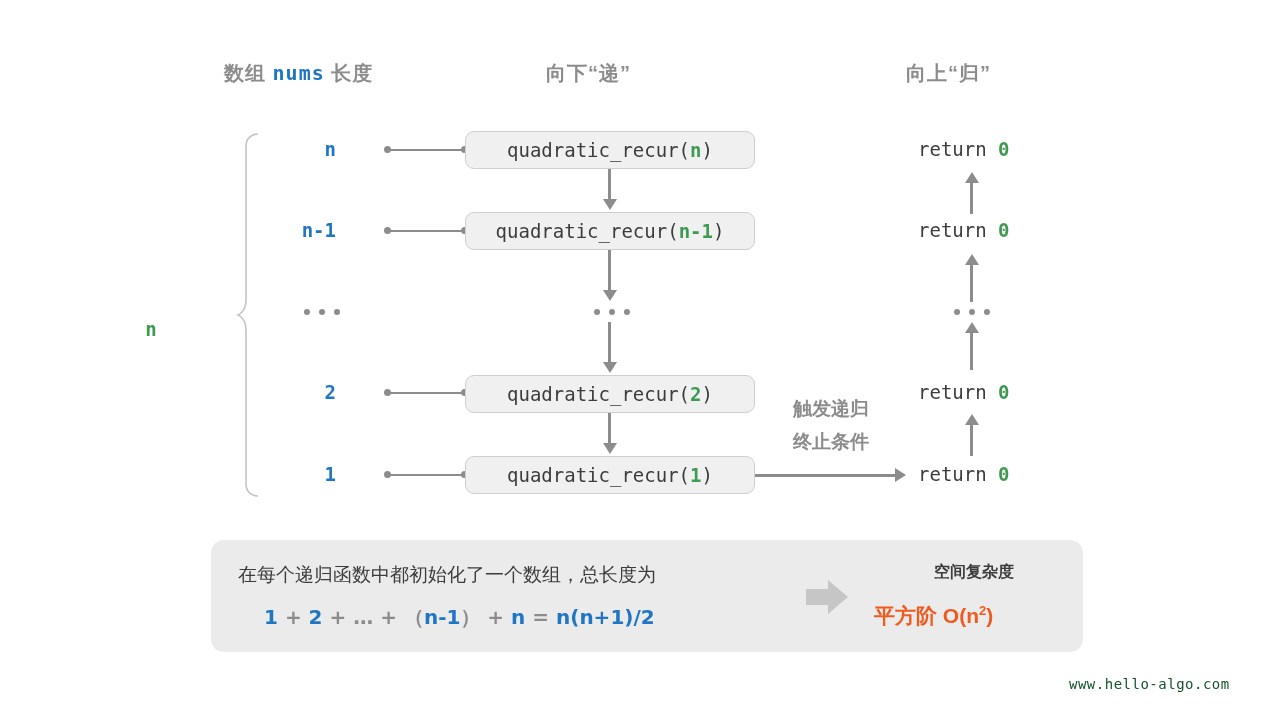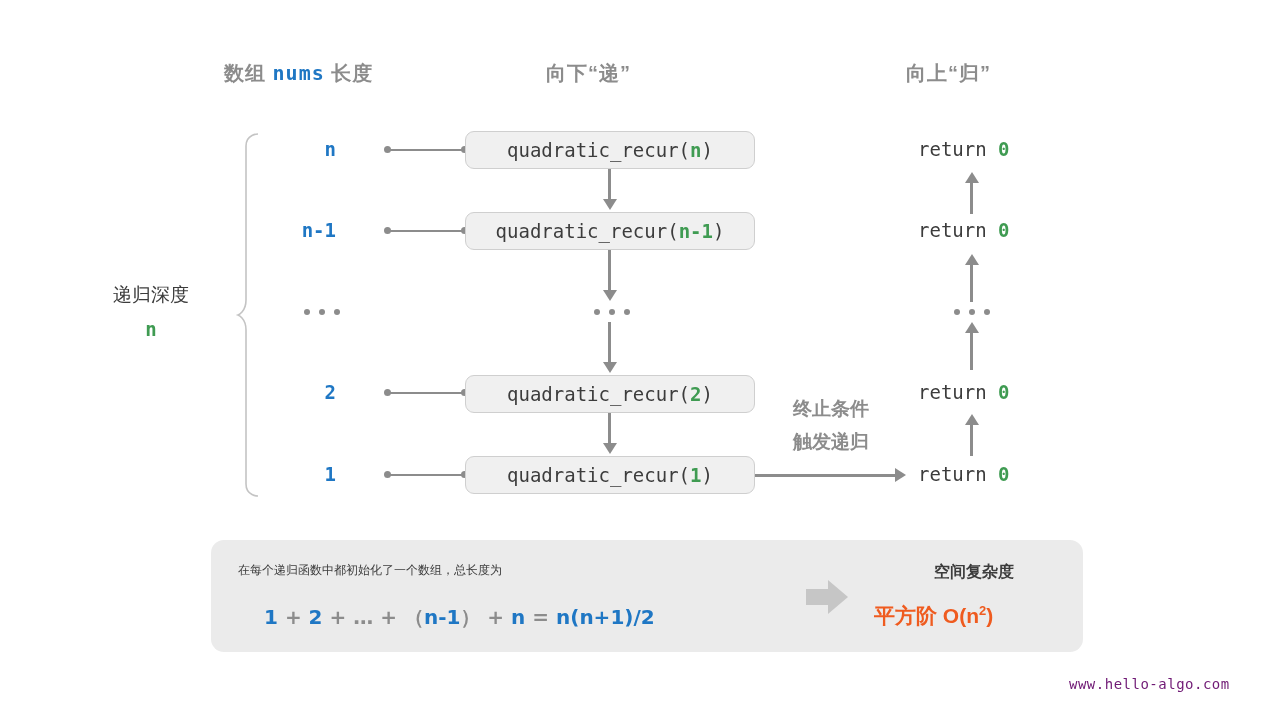--- a/index.html
+++ b/index.html
@@ -75,21 +75,21 @@
   .trigger-note{
     font-size:19px;font-weight:bold;color:#8c8c8c;line-height:33px;
     text-align:center;white-space:nowrap;
   }
 
   
   .panel{
     box-sizing:border-box;background:#ebebeb;border-radius:13px;
   }
   .panel-line1{
-    font-size:12px;color:#3c3c3c;white-space:nowrap;
+    font-size:19px;color:#3c3c3c;white-space:nowrap;
   }
   .formula{
     font-size:20px;font-weight:bold;white-space:nowrap;color:#8c8c8c;
     font-family:"DejaVu Sans","Liberation Sans",sans-serif;
   }
   .formula .v{color:#1f77c4;}
   .blockarrow{position:relative;width:42px;height:34px;}
   .blockarrow .shaft{position:absolute;left:0;top:9px;width:24px;height:16px;background:#c6c6c6;}
   .blockarrow .head{
     position:absolute;left:22px;top:0;width:0;height:0;
@@ -100,38 +100,37 @@
     font-size:16px;font-weight:bold;color:#3c3c3c;white-space:nowrap;text-align:center;
   }
   .panel-result{
     font-size:21px;font-weight:bold;color:#ef5b1f;white-space:nowrap;text-align:left;
   }
   .panel-result sup{font-size:13px;}
 
   
   .watermark{
     font-family:"DejaVu Sans Mono","Liberation Mono",monospace;
-    font-size:14px;color:#701a75;white-space:nowrap;letter-spacing:.5px;
+    font-size:14px;color:#14532d;white-space:nowrap;letter-spacing:.5px;
   }
 </style>
 </head>
 <body>
 
 <div class="stage">
 
   <div class="abs col-head" style="left:218px;top:60px;">
     <span>数组 </span><span class="accent">nums</span><span> 长度</span>
   </div>
   <div class="abs col-head" style="left:540px;top:60px;">向下“递”</div>
   <div class="abs col-head" style="left:900px;top:60px;">向上“归”</div>
 
   <svg class="abs" style="left:228px;top:130px;" width="30" height="370">
     <path d="M24,4 C24,4 12,4 12,16 L12,170 C12,182 4,185 4,185 C4,185 12,188 12,200 L12,354 C12,366 24,366 24,366" fill="none" stroke="#c4c4c4" stroke-width="1.6"></path>
   </svg>
-  <div class="abs depth-title" style="left:60px;top:282px;width:170px;">递归深度</div>
   <div class="abs depth-title-n" style="left:60px;top:318px;width:170px;">n</div>
 
   <div class="abs depth-label" style="left:250px;top:138px;width:80px;">n</div>
   <div class="abs dot" style="left:378px;top:146px;"></div>
   <div class="abs hline" style="left:383px;top:148.5px;width:76px;"></div>
   <div class="abs dot" style="left:455px;top:146px;"></div>
   <div class="abs codebox" style="left:459px;top:131px;width:290px;height:38px;">
     <span>quadratic_recur(</span>
       <span class="arg">n</span>
       <span>)</span>
@@ -216,22 +215,22 @@
   <div class="abs vline" style="left:964px;top:330px;height:40px;"></div>
   <div class="abs tri-up" style="left:958.5px;top:322px;"></div>
 
   <div class="abs vline" style="left:964px;top:422px;height:34px;"></div>
   <div class="abs tri-up" style="left:958.5px;top:414px;"></div>
 
   <div class="abs hline" style="left:749px;top:473.5px;width:142px;height:3px;"></div>
   <div class="abs tri-right" style="left:889px;top:468px;"></div>
 
   <div class="abs trigger-note" style="left:760px;top:392px;width:130px;">
+    <div>触发递归</div>
     <div>终止条件</div>
-    <div>触发递归</div>
   </div>
 
   <div class="abs panel" style="left:205px;top:540px;width:872px;height:112px;"></div>
 
   <div class="abs panel-line1" style="left:232px;top:562px;">在每个递归函数中都初始化了一个数组，总长度为</div>
 
   <div class="abs formula" style="left:258px;top:604px;text-align:center;">
     <span class="v">1</span><span> + </span><span class="v">2</span><span> + </span><span>…</span><span> + （</span><span class="v">n-1</span><span>） + </span><span class="v">n</span><span> = </span><span class="v">n(n+1)/2</span>
   </div>
 

